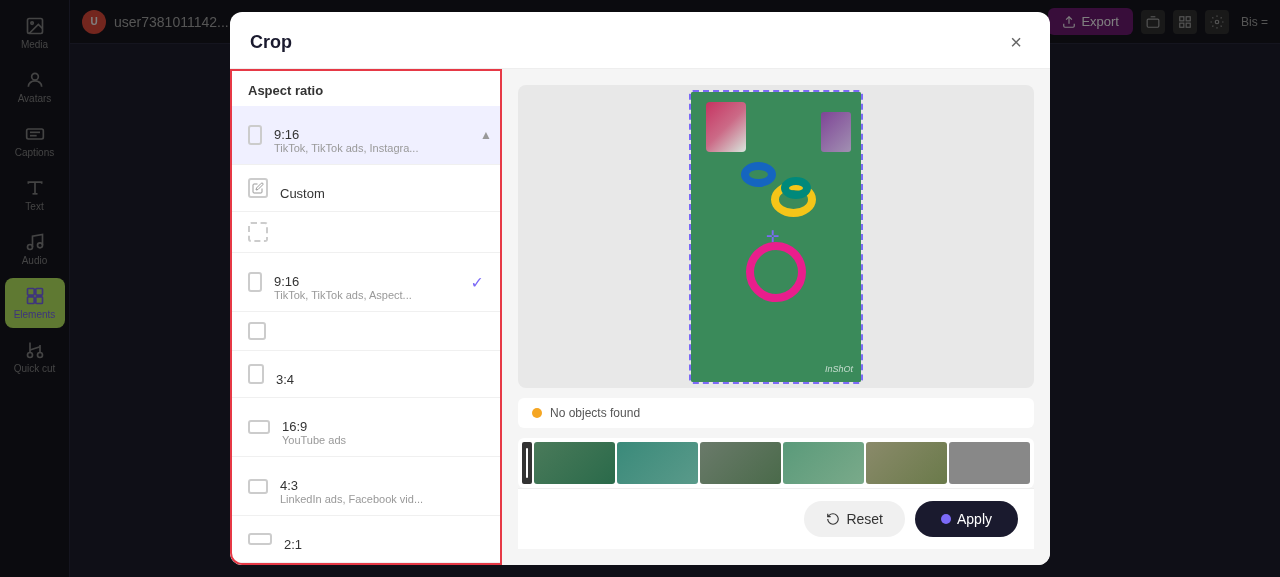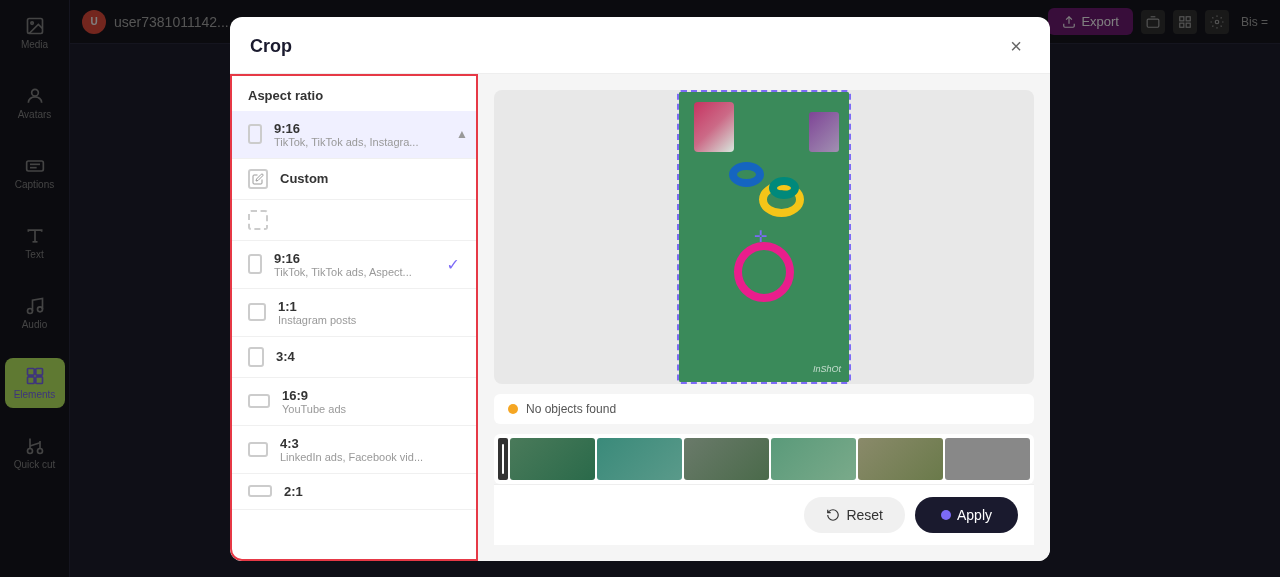--- a/index.html
+++ b/index.html
@@ -21,21 +21,21 @@
     }
 
     
     .left-sidebar {
       width: 70px;
       background: #16161e;
       display: flex;
       flex-direction: column;
       align-items: center;
       padding: 8px 0;
-      gap: 20px;
+      gap: 4px;
       border-right: 1px solid #2a2a3e;
       z-index: 1;
     }
     .sidebar-item {
       display: flex;
       flex-direction: column;
       align-items: center;
       gap: 3px;
       padding: 8px 6px;
       border-radius: 8px;
@@ -141,21 +141,21 @@
     }
 
     .modal-body {
       display: flex;
       flex: 1;
       overflow: hidden;
     }
 
     
     .aspect-panel {
-      width: 248px;
+      width: 272px;
       border-right: 2px solid #e63946;
       display: flex;
       flex-direction: column;
       overflow: hidden;
       border: 2px solid #e63946;
       border-radius: 0 0 0 12px;
     }
 
     .aspect-header {
       padding: 12px 16px 8px;
@@ -208,22 +208,23 @@
     .aspect-checkbox.wider {
       width: 24px;
       height: 12px;
     }
 
     .aspect-info {
       flex: 1;
     }
     .aspect-ratio-label {
       font-size: 13px;
-      font-weight: 700;
+      font-weight: 400;
       color: #333;
+      margin-top: 11px;
     }
     .aspect-sub {
       font-size: 11px;
       color: #999;
     }
 
     .check-mark {
       color: #7c6af7;
       font-size: 16px;
     }
@@ -570,24 +571,20 @@
               <div class="aspect-checkbox vertical"></div>
               <div class="aspect-info">
                 <div class="aspect-ratio-label">9:16</div>
                 <div class="aspect-sub">TikTok, TikTok ads, Aspect...</div>
               </div>
               <span class="check-mark">✓</span>
             </div>
 
             <div class="aspect-item">
               <div class="aspect-checkbox square"></div>
-              <div class="aspect-info">
-                <div class="aspect-ratio-label">1:1</div>
-                <div class="aspect-sub">Instagram posts</div>
-              </div>
             </div>
 
             <div class="aspect-item">
               <div class="aspect-checkbox" style="width:16px;height:20px;"></div>
               <div class="aspect-info">
                 <div class="aspect-ratio-label">3:4</div>
               </div>
             </div>
 
             <div class="aspect-item">

